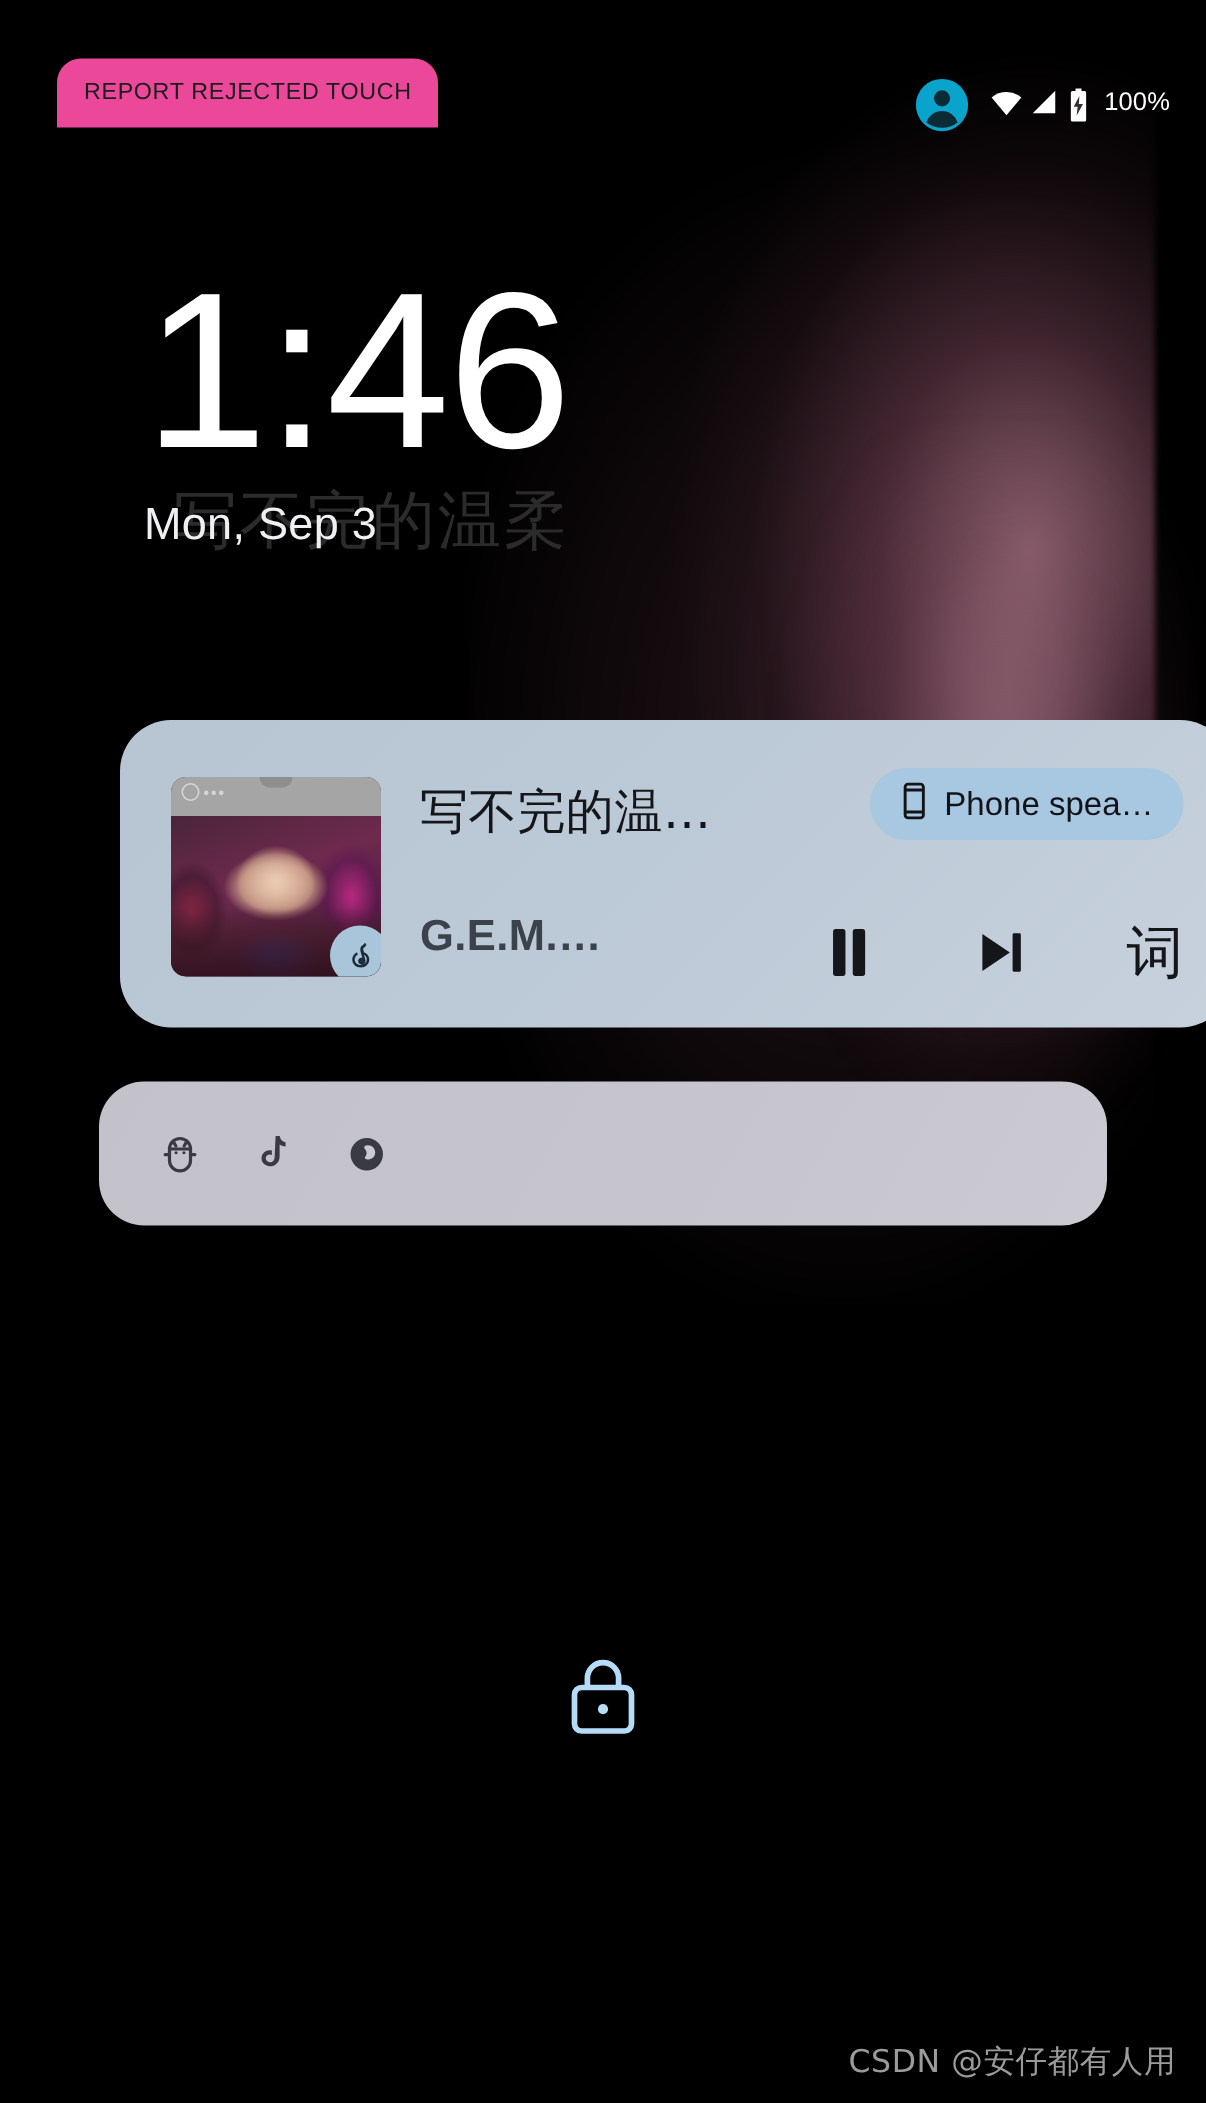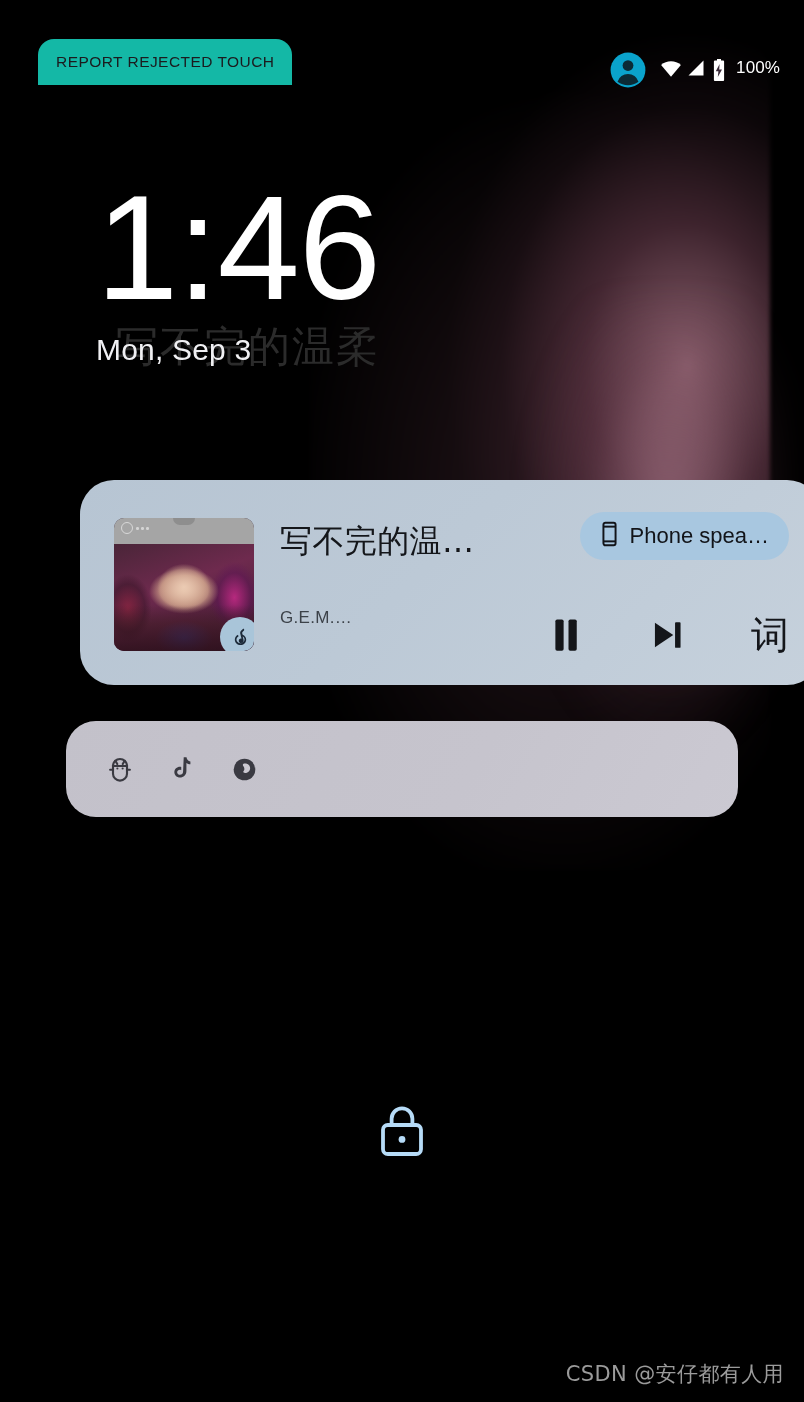--- a/index.html
+++ b/index.html
@@ -47,21 +47,21 @@
     pointer-events:none;
   }
 
   
   .report-btn {
     position:absolute;
     left:38px; top:39px;
     height:46px;
     padding:0 18px;
     display:flex; align-items:center;
-    background:#14b8a6;
+    background:#ec4899;
     color:#1b1b1e;
     border:none;
     border-radius:16px 16px 0 0;
     font-size:15.5px;
     letter-spacing:0.45px;
     font-family:"Liberation Sans",sans-serif;
     white-space:nowrap;
     cursor:pointer;
   }
 
@@ -177,21 +177,21 @@
 
   .media-text { position:absolute; left:200px; top:40px; width:230px; }
   .media-title {
     font-size:32px; color:#14161a; font-weight:400;
     letter-spacing:0.4px;
     white-space:nowrap; overflow:hidden;
     font-family:"DejaVu Sans",sans-serif;
   }
   .media-artist {
     position:absolute; left:200px; top:128px;
-    font-size:17px; color:#3c4249; font-weight:400;
+    font-size:29px; color:#3c4249; font-weight:700;
     letter-spacing:0.3px; white-space:nowrap;
   }
 
   .device-chip {
     position:absolute; right:32px; top:32px;
     height:48px; padding:0 20px;
     display:flex; align-items:center; gap:11px;
     background:#a8c7e0;
     border-radius:24px;
     cursor:pointer;

